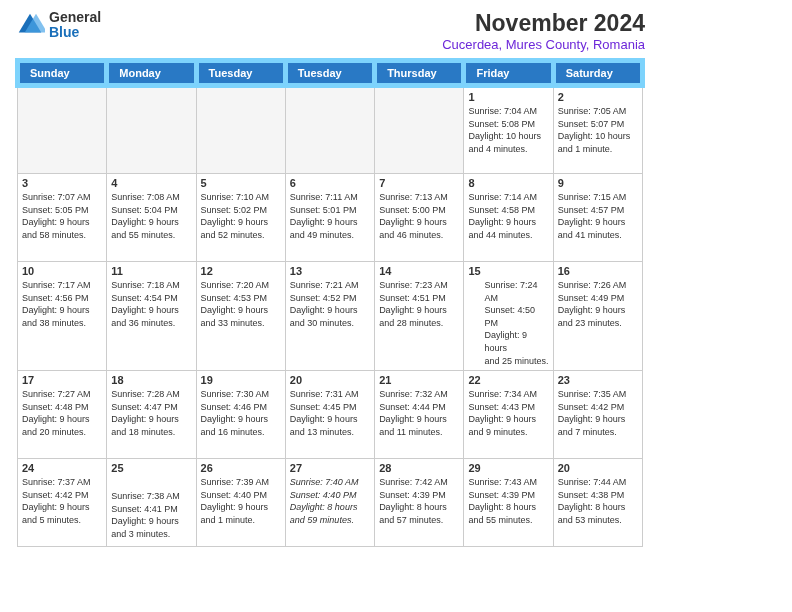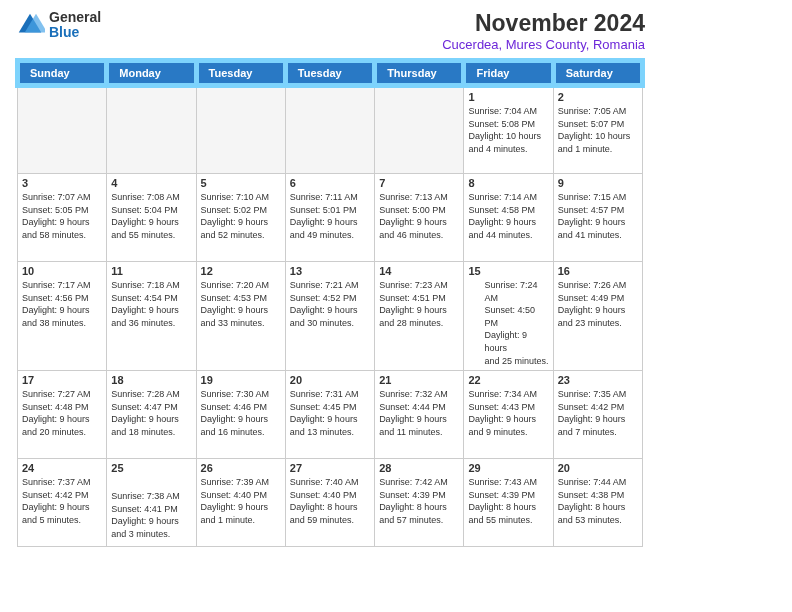--- a/index.html
+++ b/index.html
@@ -316,21 +316,21 @@
           </td>
           <td>
             <span class="day-number">26</span>
             <div class="day-info" style="white-space: pre-line;">Sunrise: 7:39 AM
 Sunset: 4:40 PM
 Daylight: 9 hours
 and 1 minute.</div>
           </td>
           <td>
             <span class="day-number">27</span>
-            <div class="day-info" style="white-space: pre-line;">Sunrise: 7:40 AM
+            <div class="day-info" style="white-space: pre-line; font-style: italic;">Sunrise: 7:40 AM
 Sunset: 4:40 PM
 Daylight: 8 hours
 and 59 minutes.</div>
           </td>
           <td>
             <span class="day-number">28</span>
             <div class="day-info" style="white-space: pre-line;">Sunrise: 7:42 AM
 Sunset: 4:39 PM
 Daylight: 8 hours
 and 57 minutes.</div>

